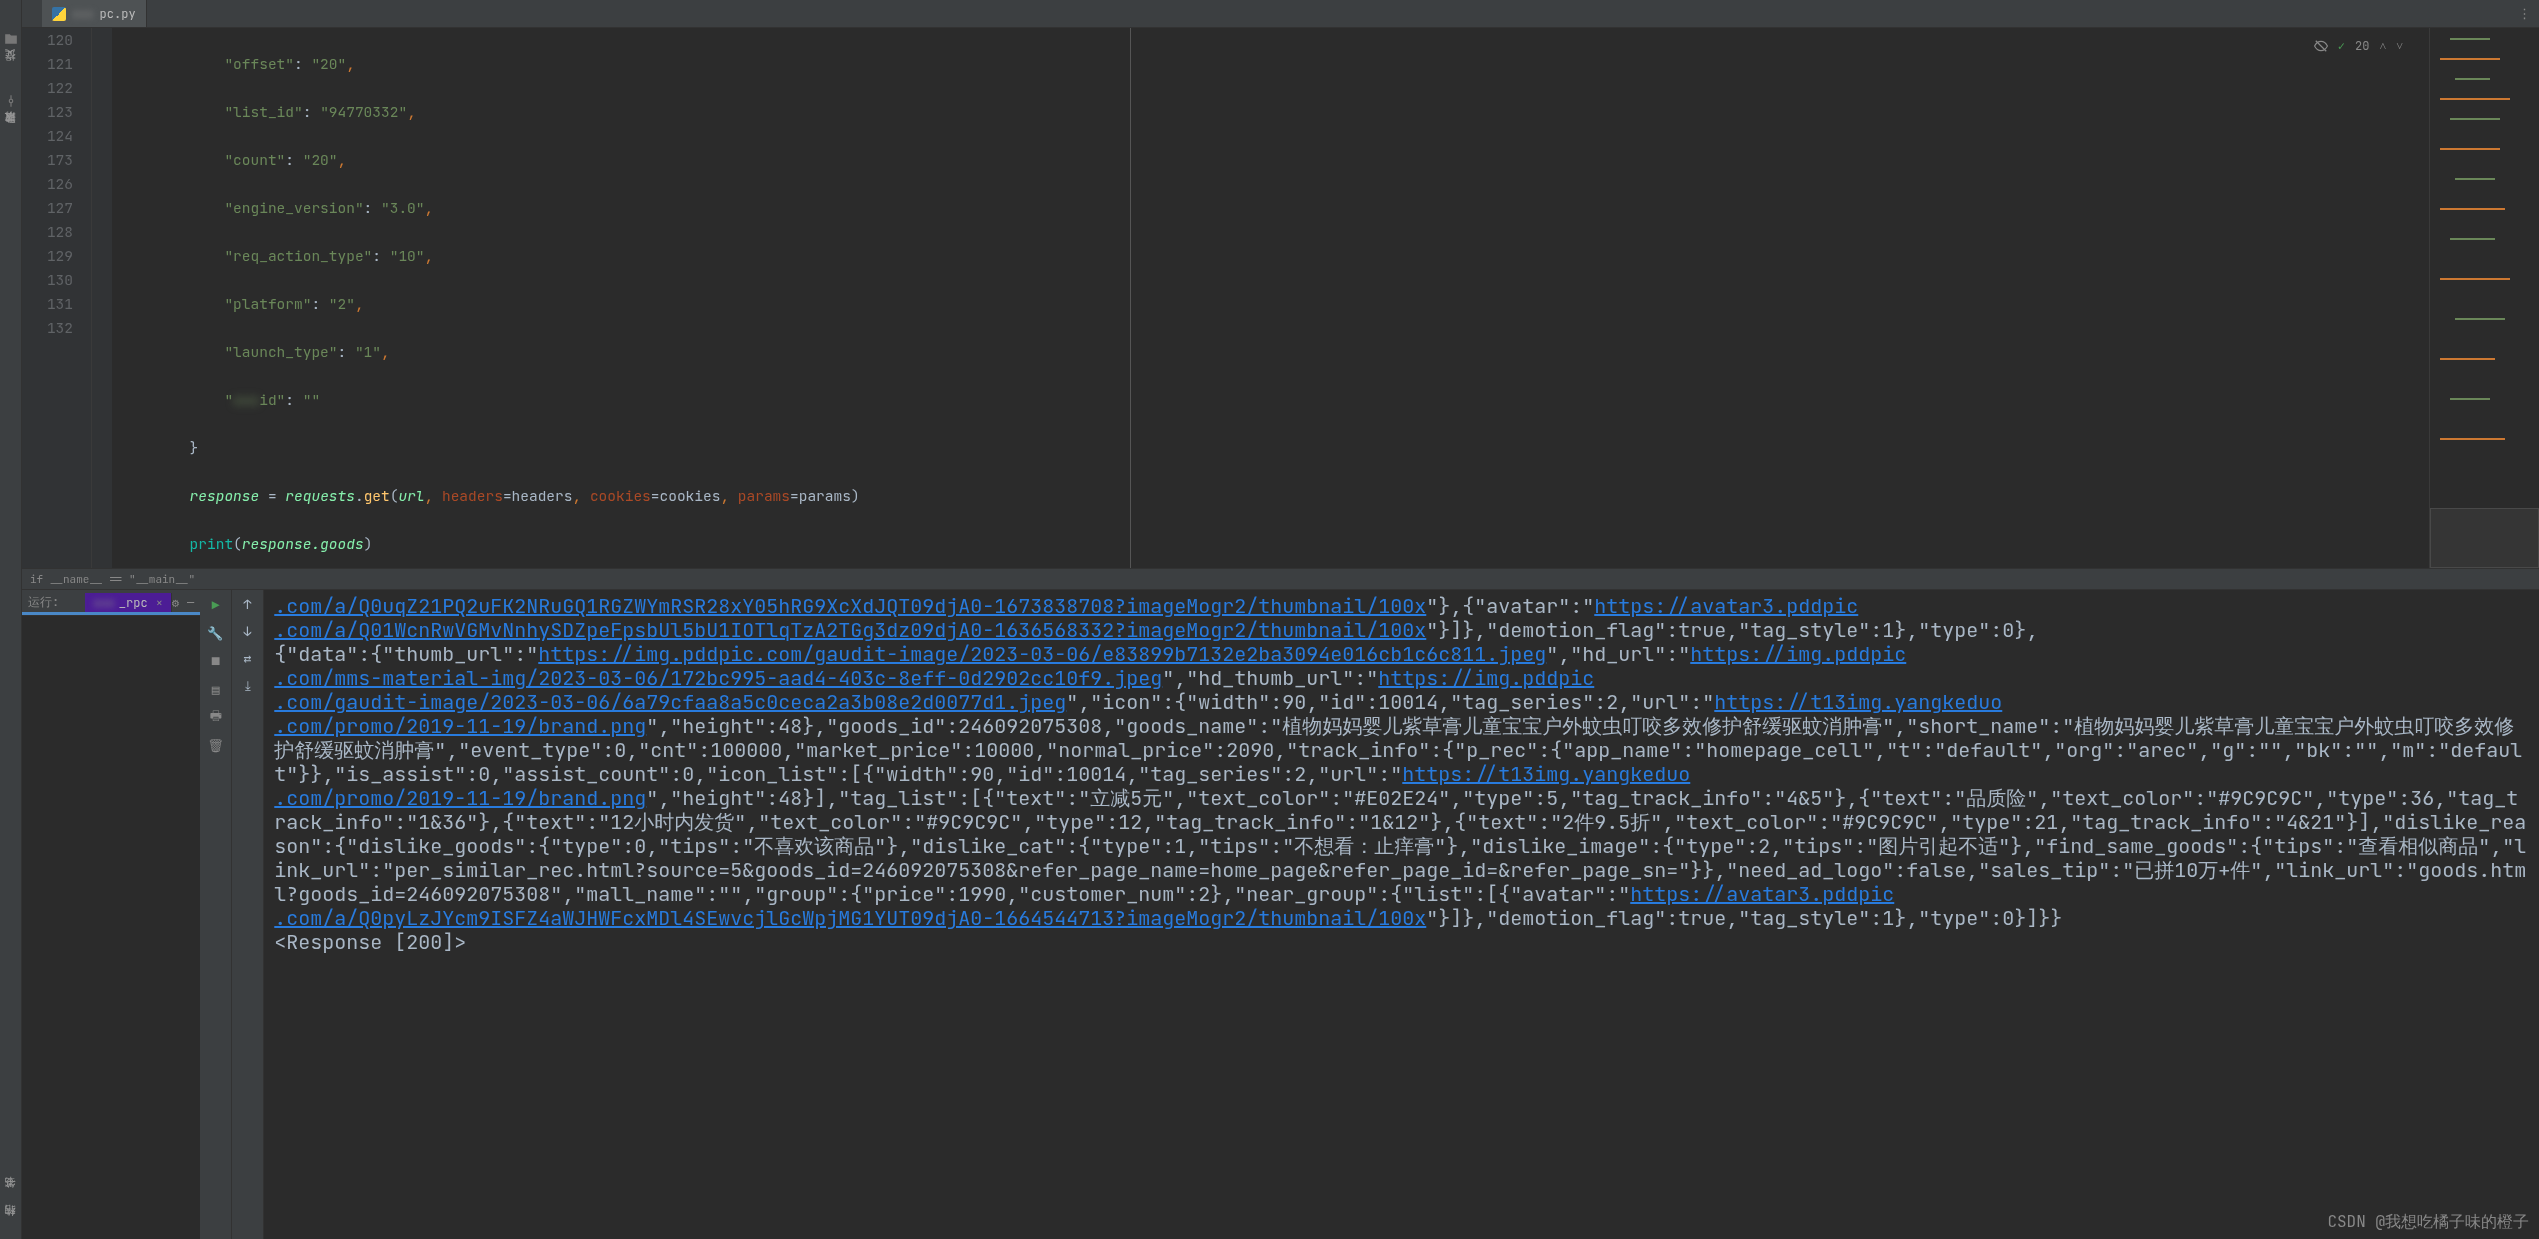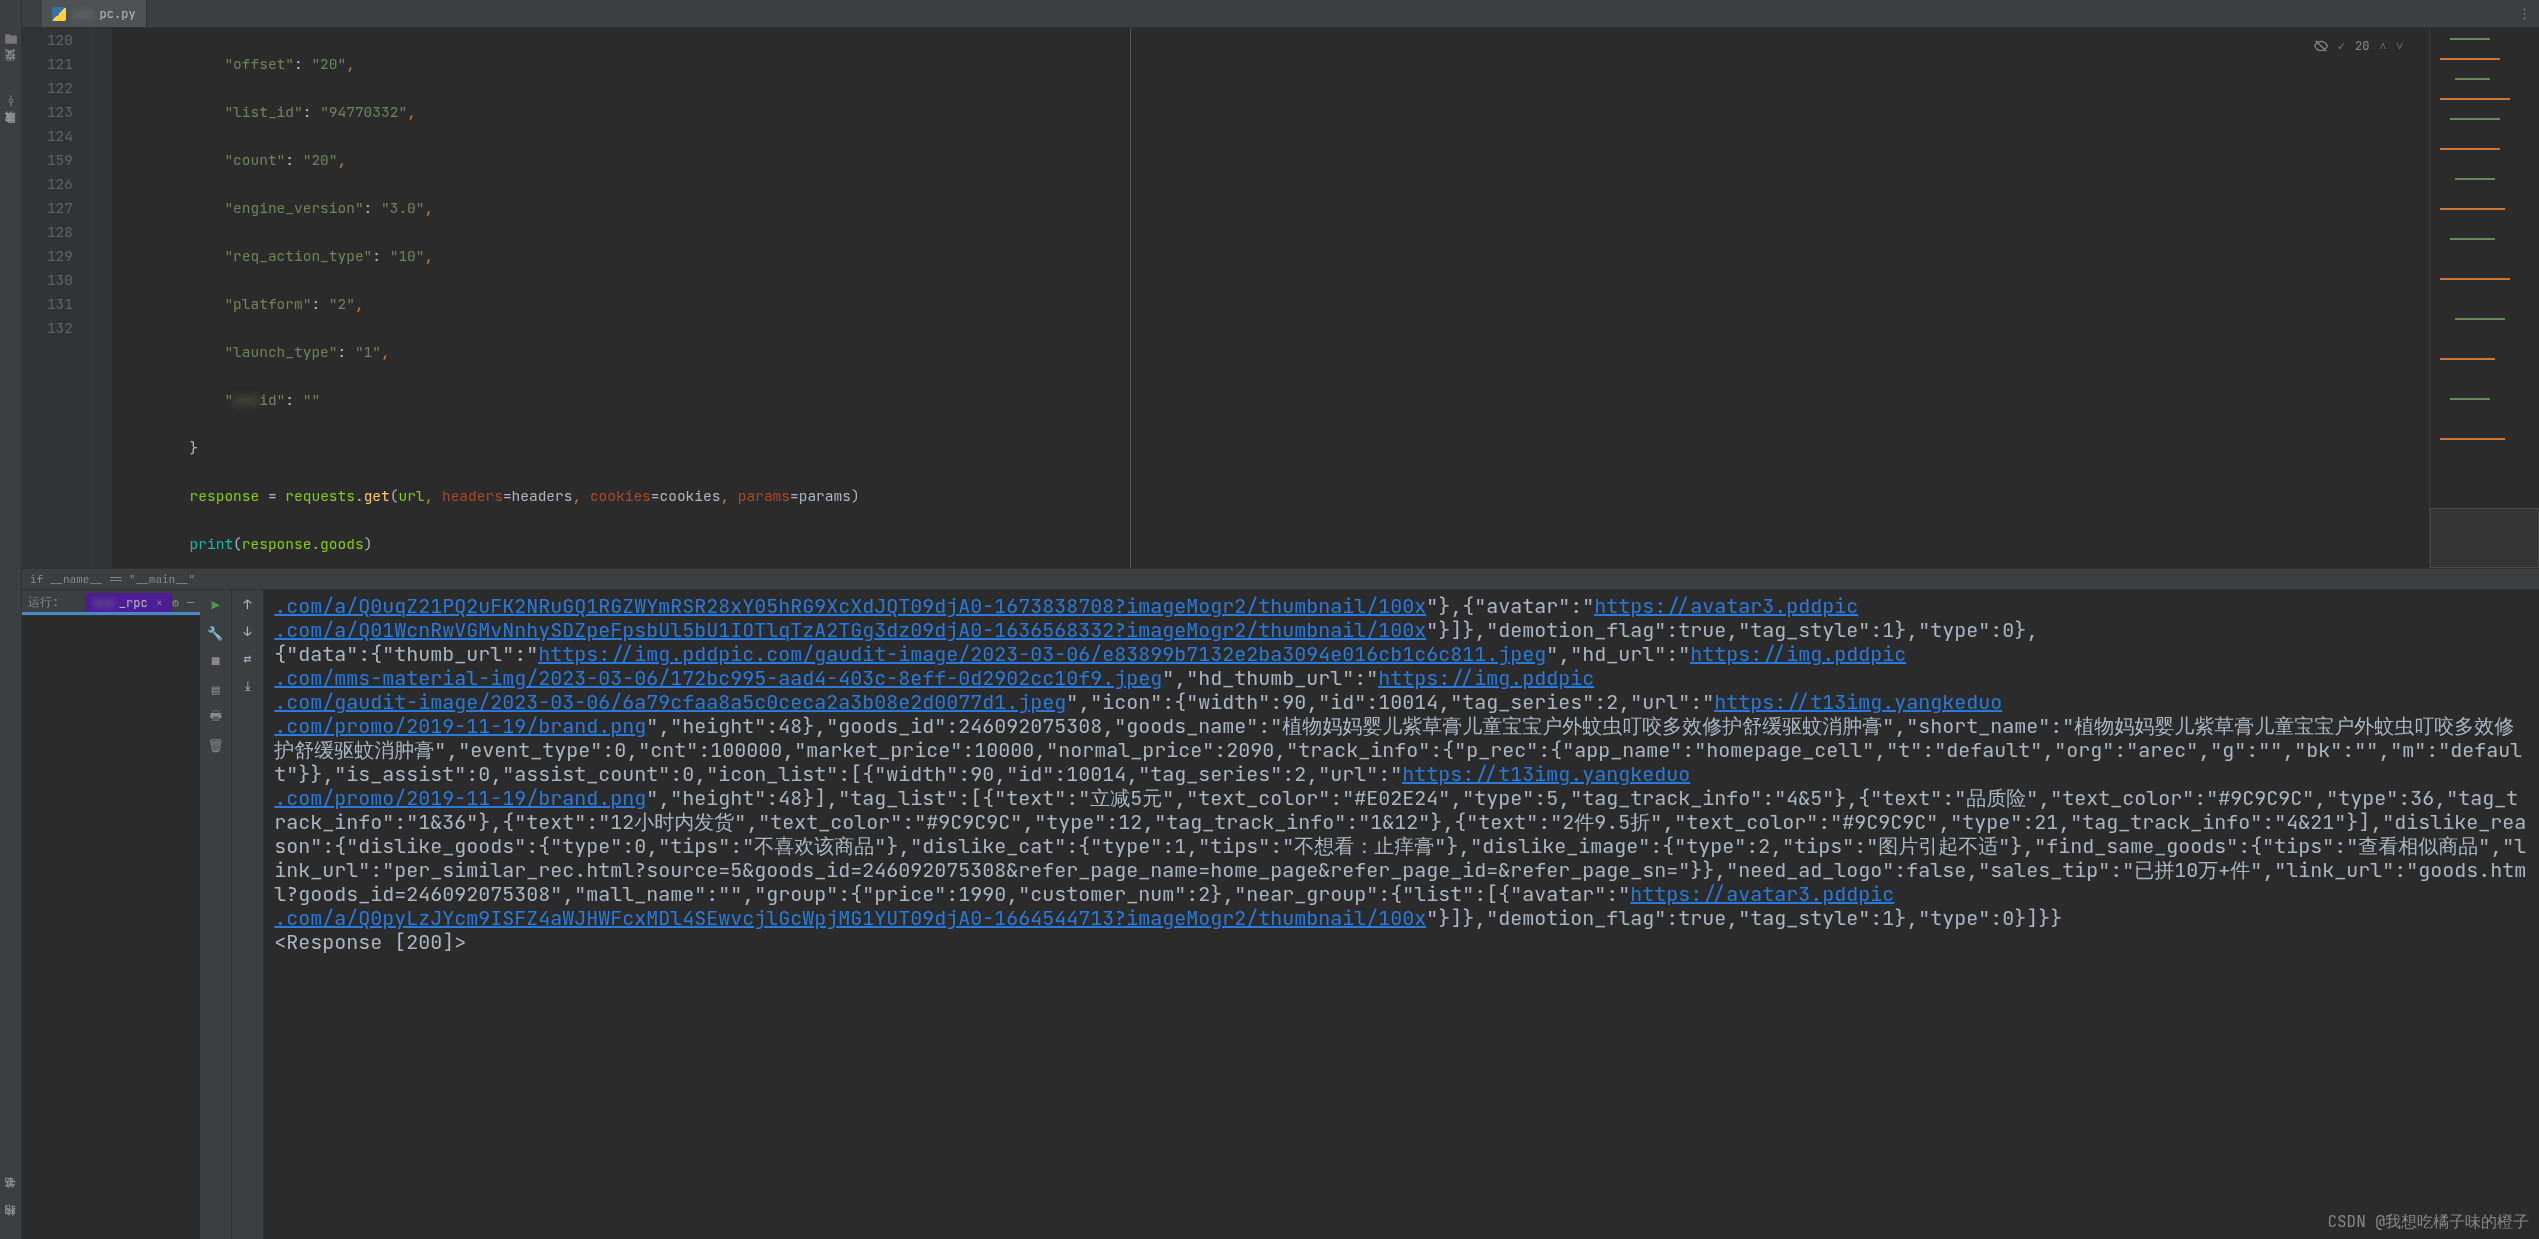--- a/index.html
+++ b/index.html
@@ -93,21 +93,21 @@
   flex: 1;
   padding-left: 8px;
   white-space: pre;
   position: relative;
 }
 .code .line { height: 24px; }
 .code .cursor-line { background: #323232; }
 .s { color: #6a8759; }
 .fn { color: #ffc66d; }
 .p { color: #a9b7c6; }
-.id { color: #84cc16; }
+.id { color: #86efac; font-style: italic; }
 .param { color: #aa4926; }
 .builtin { color: #14b8a6; }
 .comma { color: #cc7832; }
 .blurred { filter: blur(4px); }
 .hl-paren { background: #3b514d; border: 1px solid #4d6b5e; }
 
 .separator {
   position: absolute;
   top: 28px;
   left: 1130px;
@@ -274,21 +274,21 @@
   <div class="tab-menu">⋮</div>
 </div>
 
 <div class="editor">
   <div class="gutter">
     <div class="ln">120</div>
     <div class="ln">121</div>
     <div class="ln">122</div>
     <div class="ln">123</div>
     <div class="ln">124</div>
-    <div class="ln">159</div>
+    <div class="ln">173</div>
     <div class="ln">126</div>
     <div class="ln">127</div>
     <div class="ln">128</div>
     <div class="ln">129</div>
     <div class="ln">130</div>
     <div class="ln">131</div>
     <div class="ln">132</div>
   </div>
   <div class="fold-col"></div>
   <div class="code">

